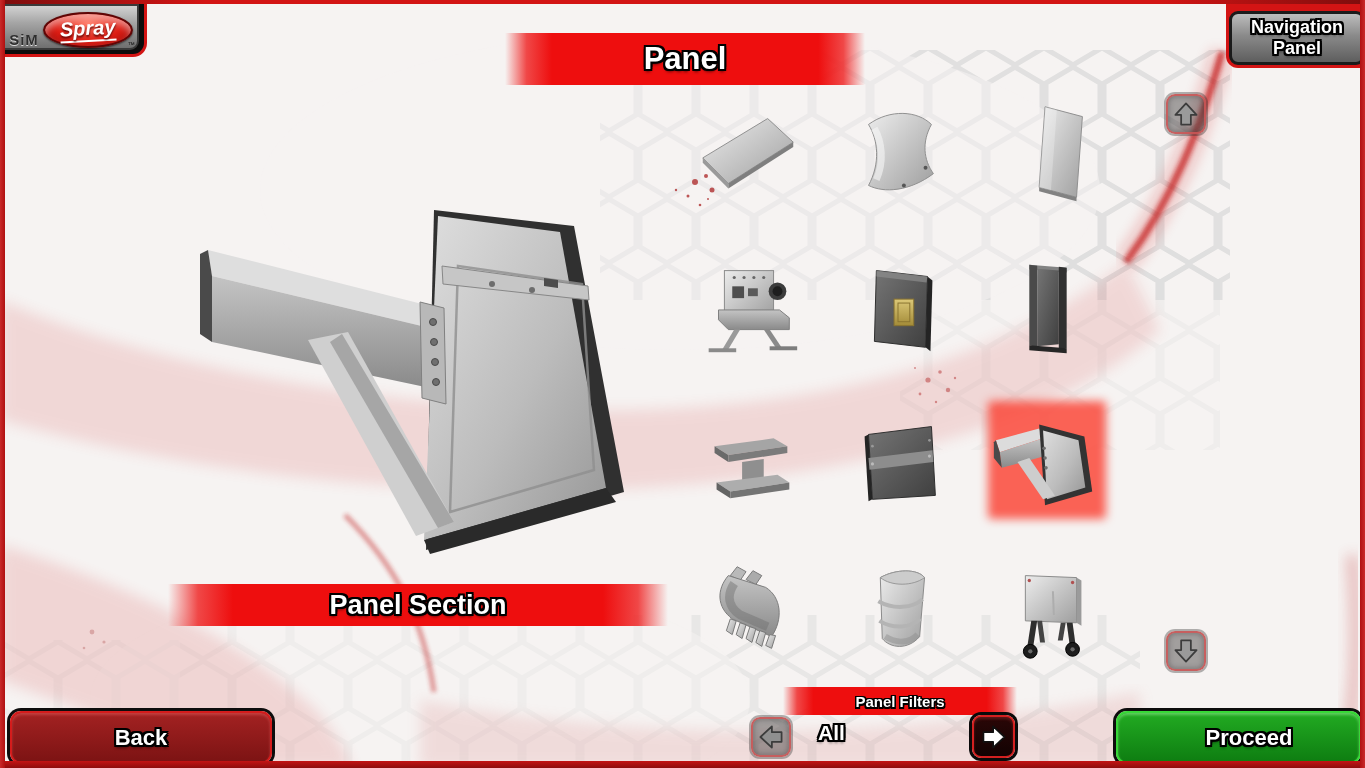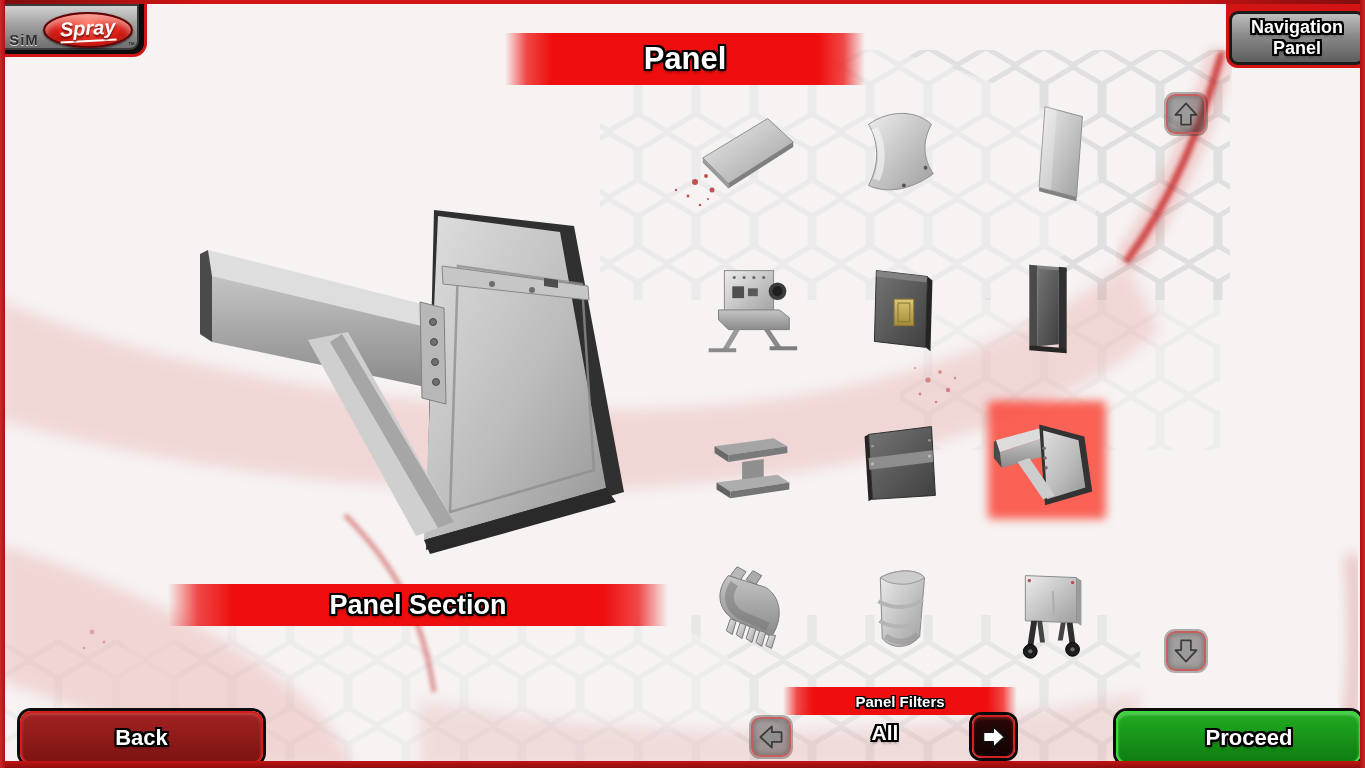--- a/index.html
+++ b/index.html
@@ -75,26 +75,26 @@
   .sq-btn.disabled { background:rgba(72,66,66,.48); border:2px solid rgba(205,85,85,.85);
     box-shadow:0 0 0 2px rgba(40,40,40,.35), inset 0 0 6px rgba(30,30,30,.4); }
   .sq-btn.enabled { background:linear-gradient(180deg,#2a0707,#120202); border:2.5px solid #d32020;
     box-shadow:0 0 0 3px #0a0a0a, inset 0 2px 3px rgba(255,80,80,.25); }
   #scroll-up   { left:1166px; top:94px;  width:40px; height:40px; }
   #scroll-down { left:1166px; top:631px; width:40px; height:40px; }
   #filter-prev { left:751px;  top:717px; width:40px; height:40px; }
   #filter-next { left:972px;  top:715px; width:43px; height:43px; }
 
   #filter-value { position:absolute; left:818px; top:721px; width:134px; z-index:6;
-    text-align:center; font-size:21px; }
+    font-size:21px; }
 
   
   .big-btn { position:absolute; top:711px; height:53px; z-index:20; border-radius:11px;
     display:flex; align-items:center; justify-content:center; font-size:22px; cursor:pointer; }
-  #back-btn { left:20px; width:243px; background:linear-gradient(180deg,#a32222,#7c1313);
+  #back-btn { left:10px; width:262px; background:linear-gradient(180deg,#a32222,#7c1313);
     border:2.5px solid #d41c1c; box-shadow:0 0 0 3px #0d0d0d, inset 0 2px 3px rgba(255,120,120,.35); }
   #proceed-btn { left:1116px; width:245px; background:linear-gradient(180deg,#22ab22,#0e7d11);
     border:2.5px solid #37d837; box-shadow:0 0 0 3px #0d0d0d, inset 0 2px 3px rgba(190,255,190,.4);padding-left:21px; }
 </style>
 </head>
 <body>
 
 <svg width="0" height="0" style="position:absolute">
   <defs>
     <linearGradient id="gSteelV" x1="0" y1="0" x2="1" y2="1">

